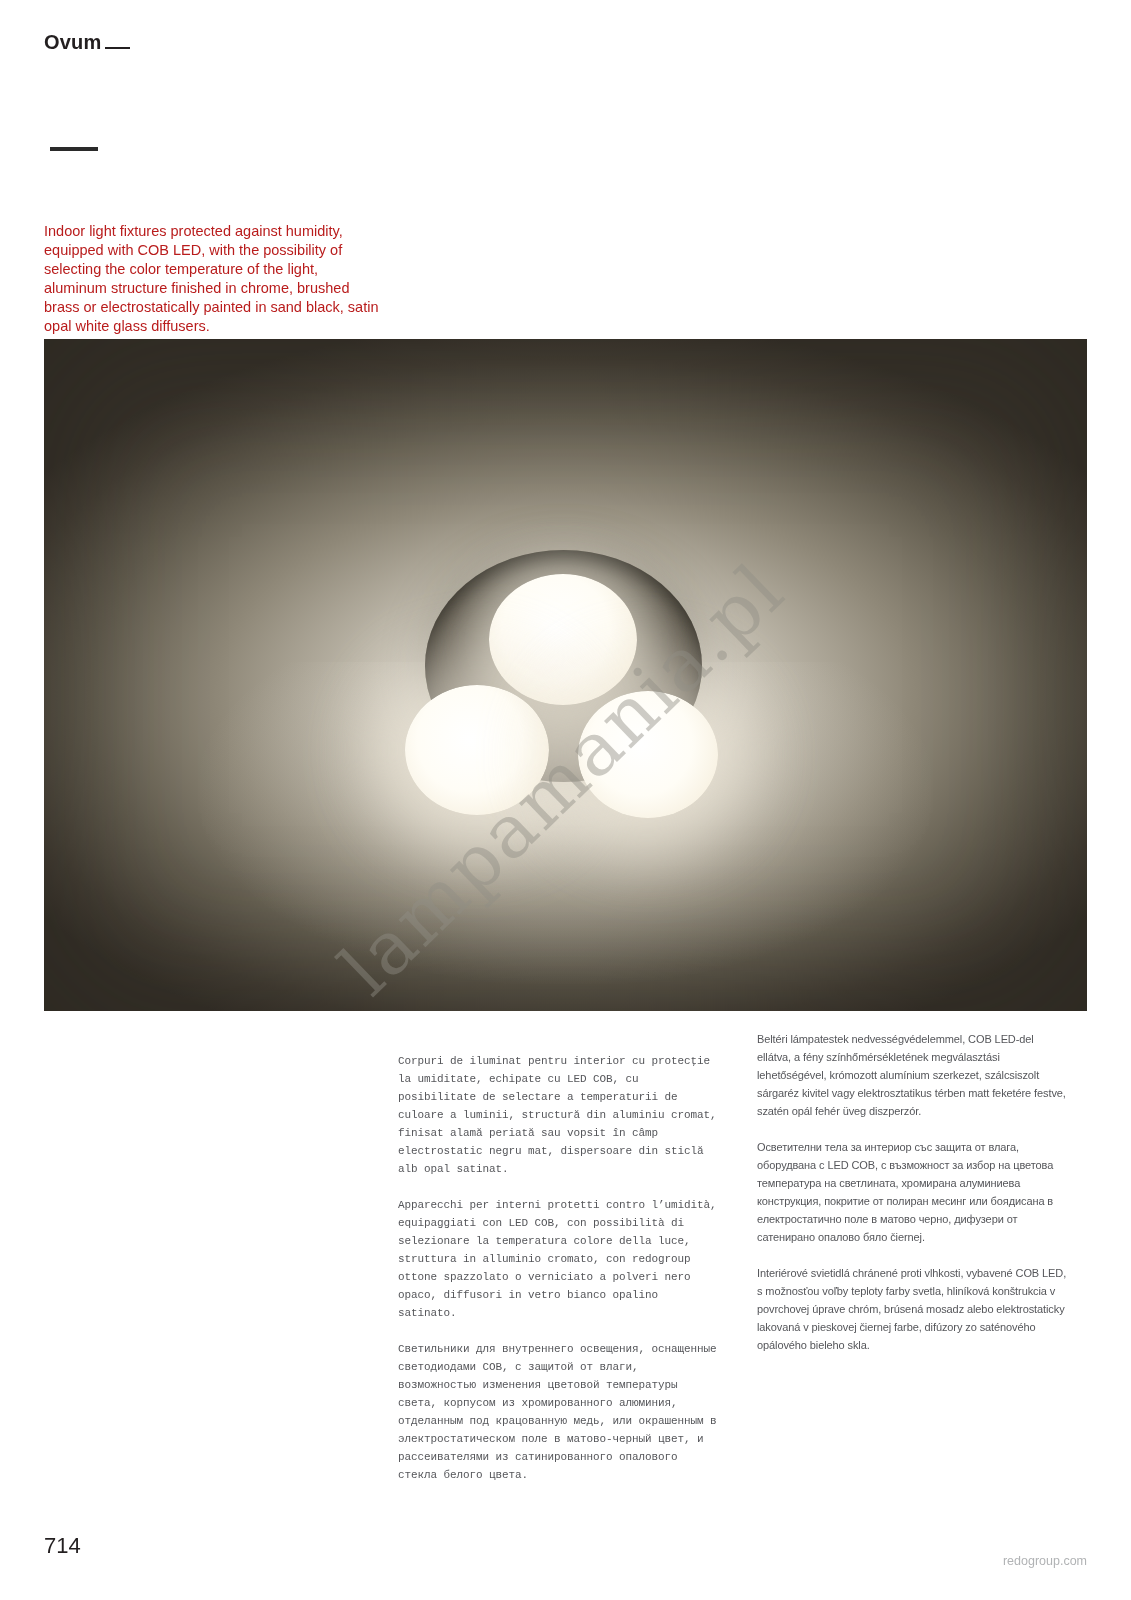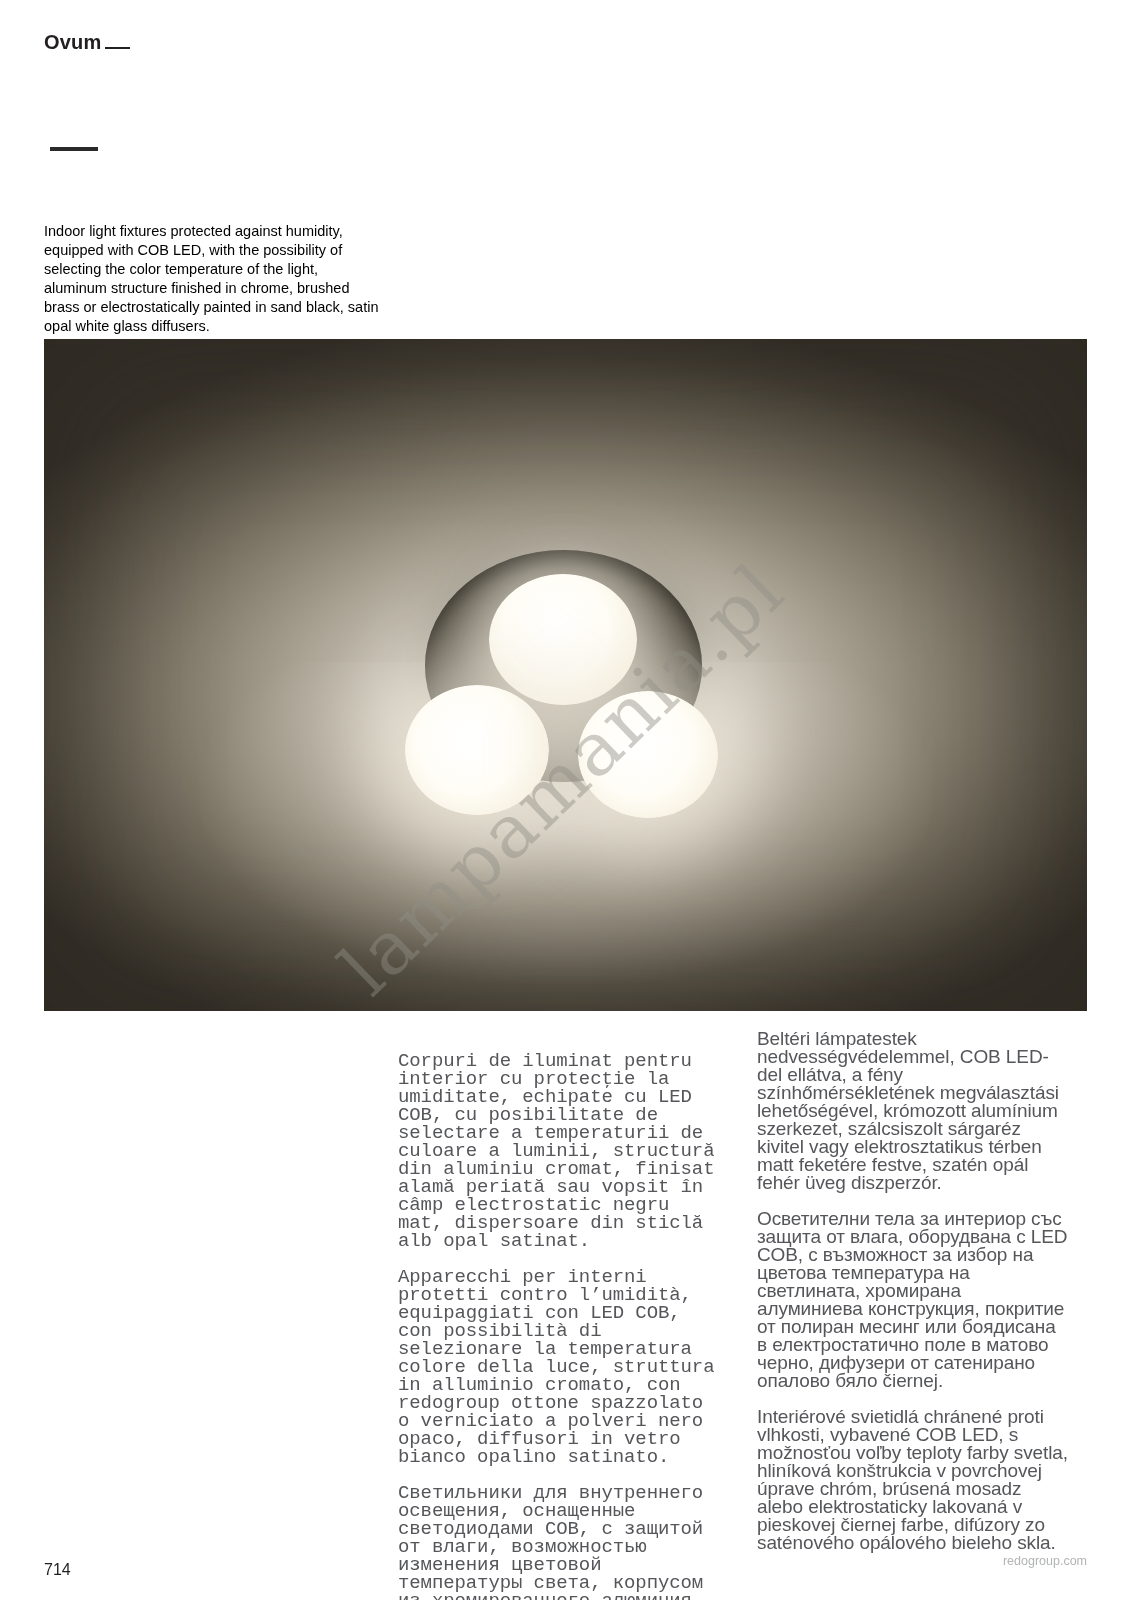--- a/index.html
+++ b/index.html
@@ -7,21 +7,21 @@
   .page{position:relative;width:1119px;height:1600px;overflow:hidden;background:#ffffff;}
 
   
   .brand{position:absolute;left:44px;top:31px;font-size:20px;font-weight:700;letter-spacing:.2px;color:#231f20;}
   .uline{display:inline-block;border-bottom:2px solid #231f20;}
   .uline-sm{width:25px;margin-left:4px;border-bottom-width:2px;}
   .title{position:absolute;left:42px;top:92px;font-size:64px;font-weight:200;letter-spacing:1px;color:#2a2a2a;font-family:"DejaVu Sans","Liberation Sans",sans-serif;}
   .uline-lg{width:48px;margin-left:8px;border-bottom:4px solid #2a2a2a;}
 
   
-  .intro{position:absolute;left:44px;top:207px;width:338px;font-size:14.5px;line-height:19px;color:#000000;}
+  .intro{position:absolute;left:44px;top:207px;width:338px;font-size:14.5px;line-height:19px;color:#b91c1c;}
 
   
   .photo{position:absolute;left:44px;top:339px;width:1043px;height:672px;overflow:hidden;
     background:radial-gradient(ellipse 62% 56% at 50% 53%,
       #ece8de 0%, #dbd6cb 15%, #bab4a6 34%, #8f8878 54%, #645e50 74%, #453f35 90%, #37322a 100%);
     box-shadow:inset 0 0 140px 30px rgba(28,25,20,0.35);}
   .photo::before{content:"";position:absolute;left:15%;top:48%;width:70%;height:48%;
     background:radial-gradient(ellipse at 50% 40%, rgba(235,230,219,0.5) 0%, rgba(235,230,219,0.18) 45%, rgba(0,0,0,0) 72%);}
   .canopy{position:absolute;left:381px;top:211px;width:277px;height:232px;border-radius:50%;
     background:radial-gradient(circle at 50% 40%, #837d71 0%, #6f6a5e 38%, #585246 65%, #3d382f 90%, #332e26 100%);
@@ -31,27 +31,27 @@
   .diffuser-top{left:445px;top:235px;width:148px;height:131px;box-shadow:0 0 46px 18px rgba(242,237,223,0.55);}
   .diffuser-left{left:361px;top:346px;width:144px;height:130px;box-shadow:0 0 70px 36px rgba(242,237,223,0.65);}
   .diffuser-right{left:534px;top:352px;width:140px;height:127px;box-shadow:0 0 70px 36px rgba(242,237,223,0.65);}
   .watermark{position:absolute;left:218px;top:190px;width:600px;height:500px;
     display:flex;align-items:center;justify-content:center;
     transform:rotate(-44deg);
     font-family:"DejaVu Serif","Liberation Serif",serif;
     font-size:74px;letter-spacing:2px;color:rgba(145,142,134,0.45);white-space:nowrap;}
 
   
-  .col{position:absolute;font-size:19px;line-height:18px;color:#55565a;letter-spacing:-0.1px;}
+  .col{position:absolute;font-size:11px;line-height:18px;color:#55565a;letter-spacing:-0.1px;}
   .col p{margin:0 0 18px 0;}
   .col-left{left:398px;top:1052px;width:322px;font-family:Liberation Mono, monospace;}
   .col-right{left:757px;top:1030px;width:312px;}
 
   
-  .page-number{position:absolute;left:44px;top:1533px;font-size:16px;font-weight:400;color:#231f20;margin-top:28px;}
+  .page-number{position:absolute;left:44px;top:1533px;font-size:22px;font-weight:400;color:#231f20;}
   .website{position:absolute;right:32px;top:1554px;font-size:12.5px;color:#b1b3b5;}
 </style>
 </head>
 <body>
 
 <div class="page">
 
   <div class="brand">
     <span>Ovum</span><span class="uline uline-sm"></span>
   </div>

